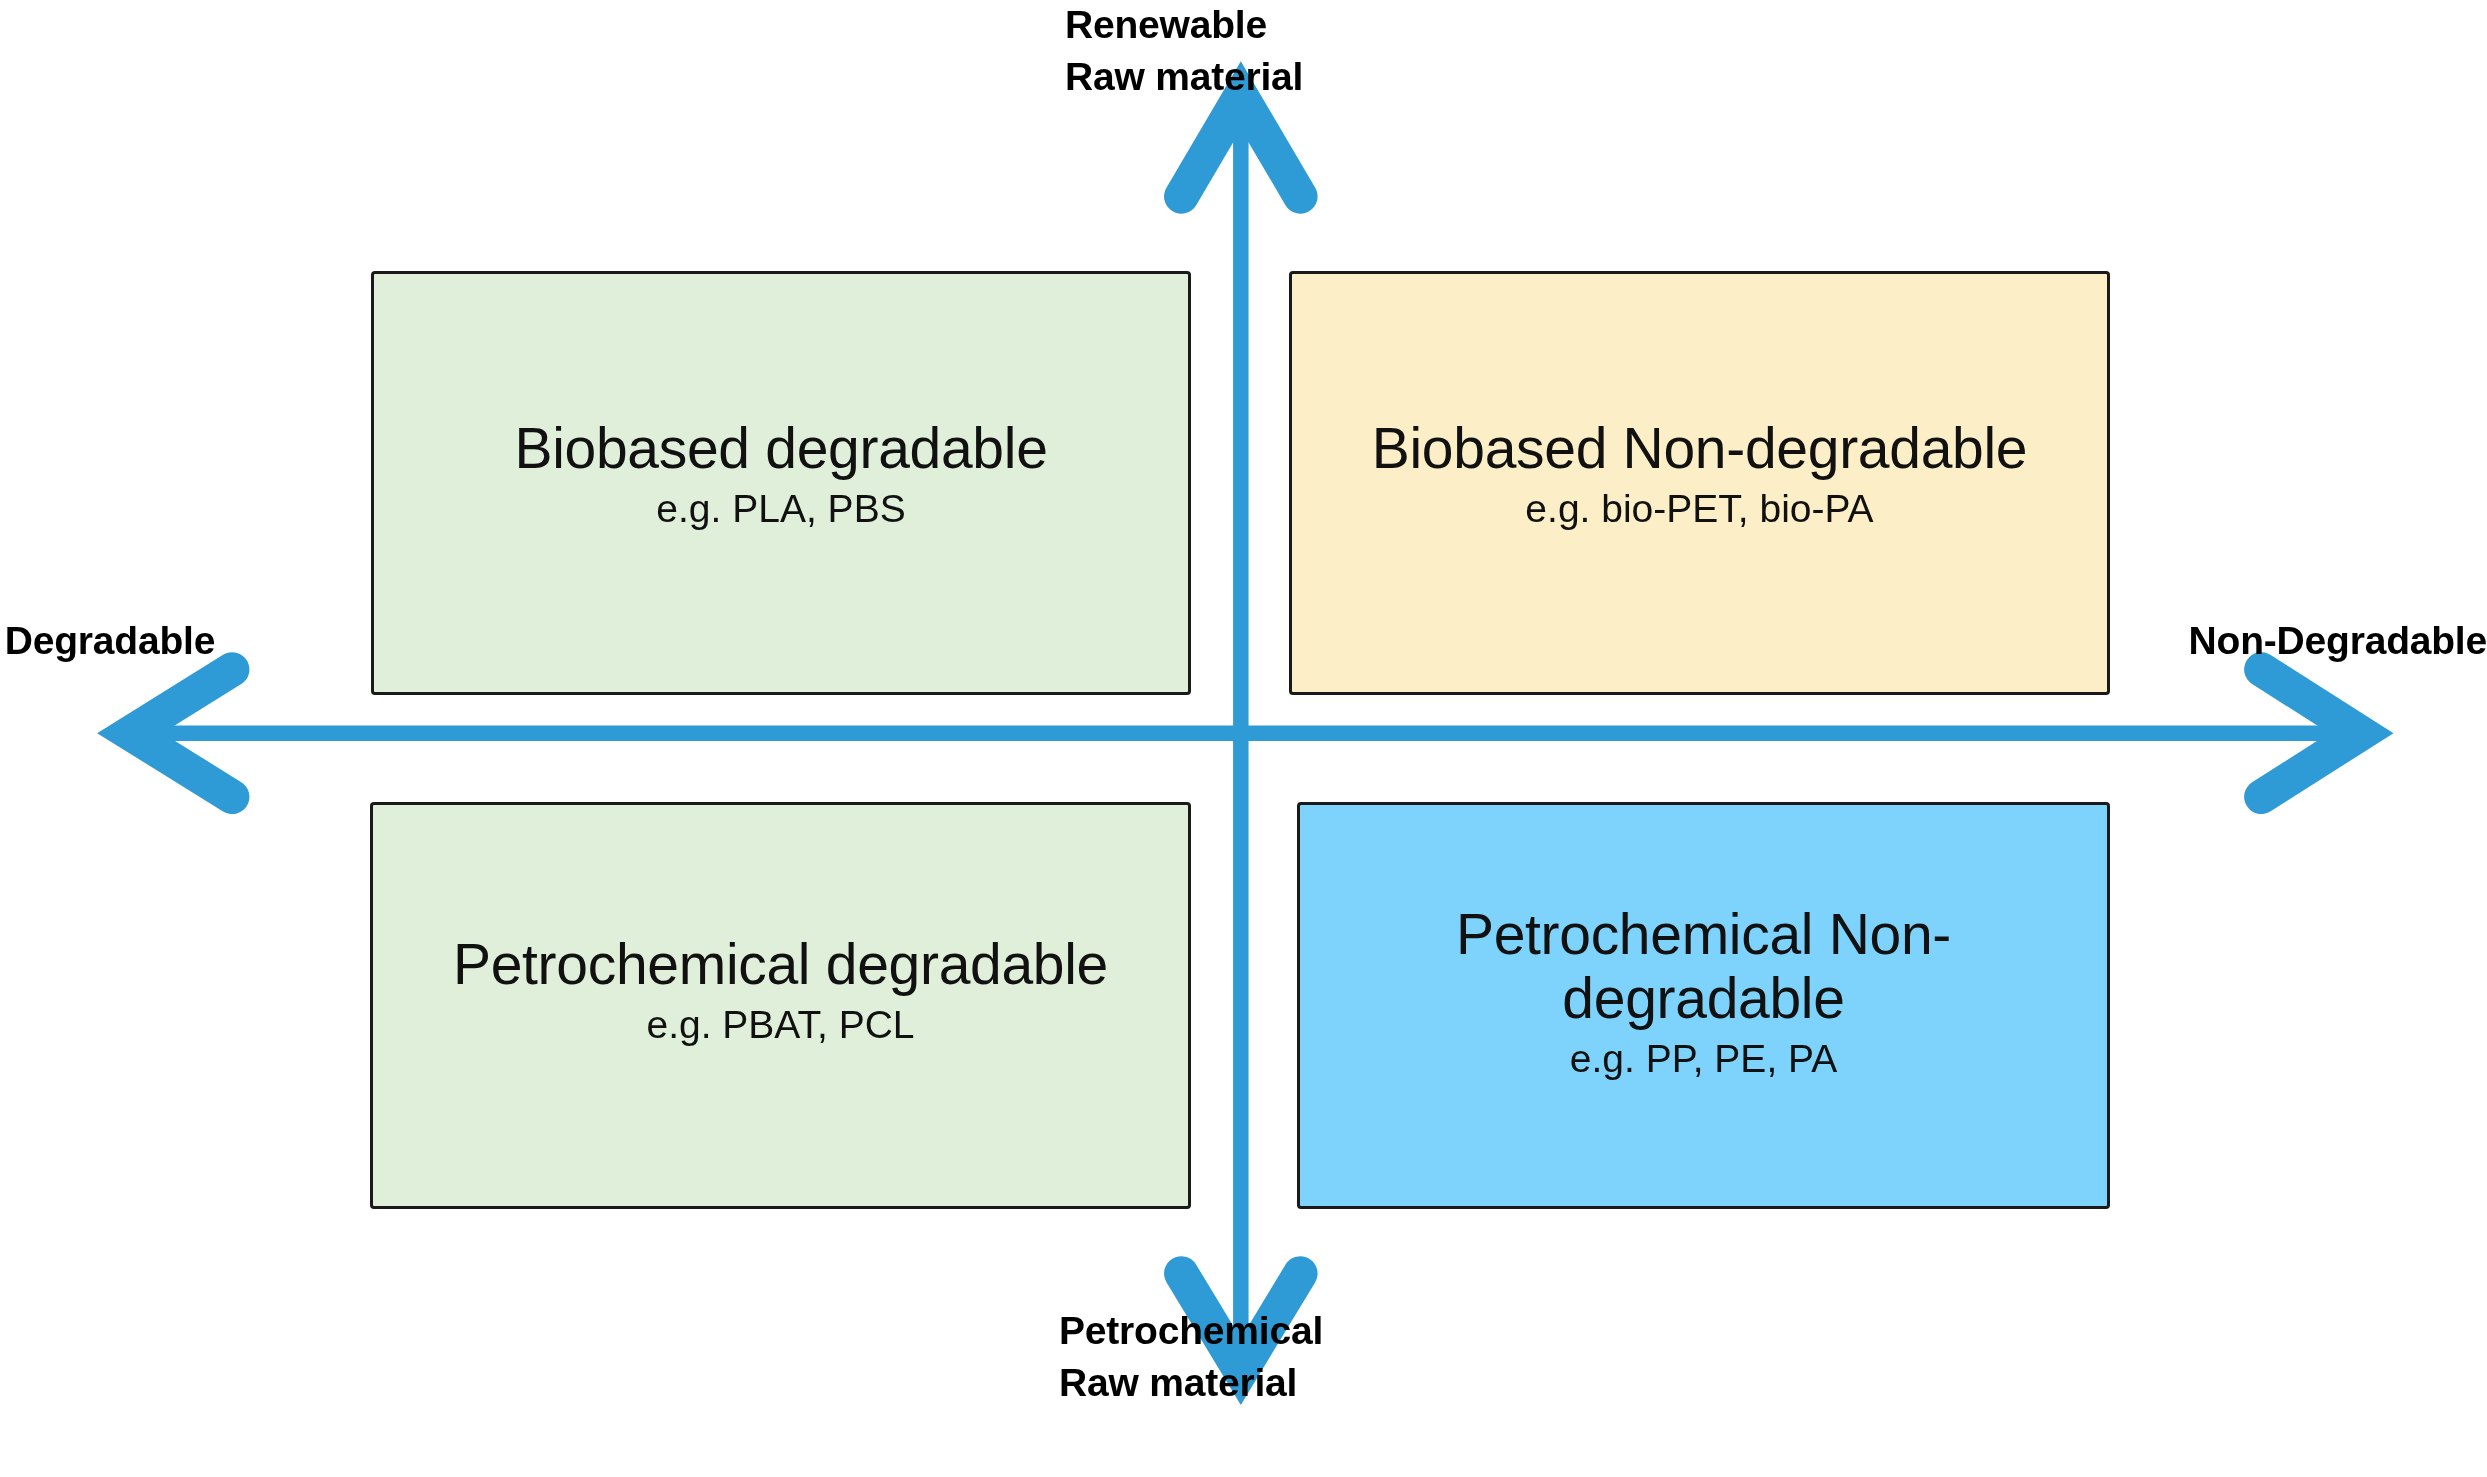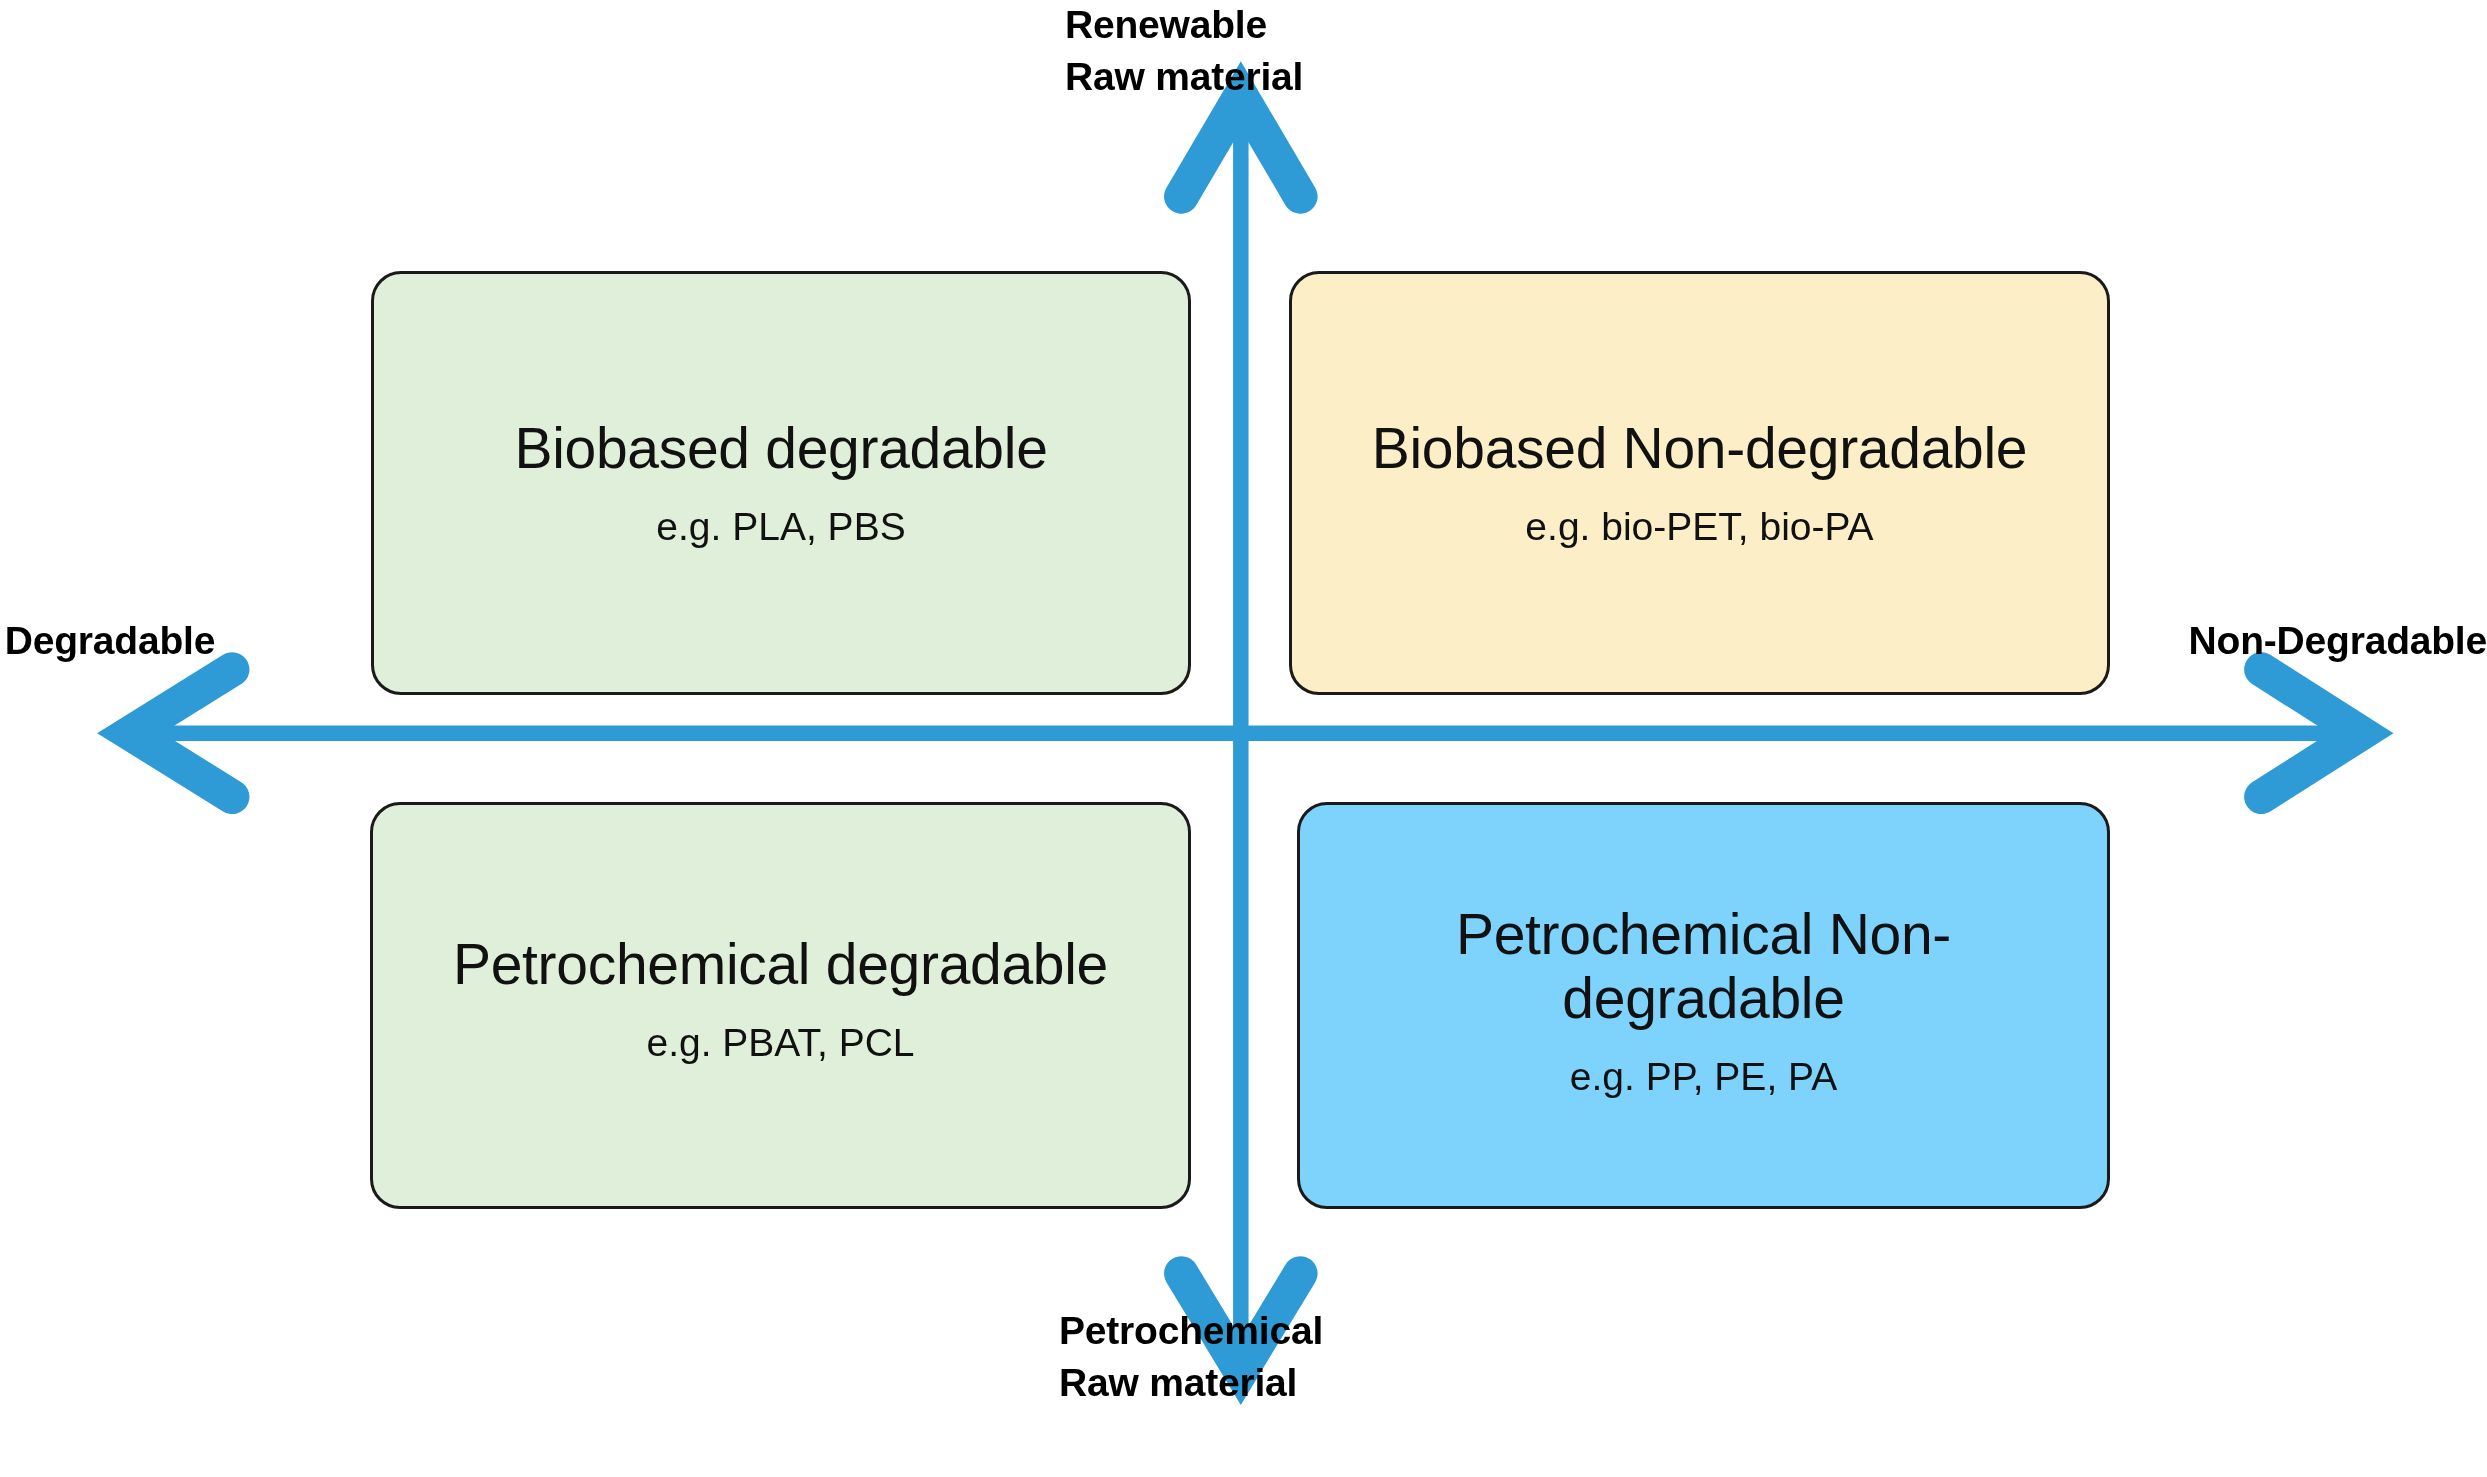--- a/index.html
+++ b/index.html
@@ -10,41 +10,41 @@
     background:#ffffff;
     overflow:hidden;
     font-family:"Liberation Sans", sans-serif;
   }
   #axes{position:absolute;left:0;top:0;width:2487px;height:1477px;}
 
   .qbox{
     position:absolute;
     box-sizing:border-box;
     border:3px solid #1a1a1a;
-    border-radius:30px;
+    border-radius:4px;
     display:flex;
     flex-direction:column;
     align-items:center;
     justify-content:center;
     text-align:center;
     color:#111111;
     padding:0 24px;
   }
   .qbox .title{
     font-size:57px;
     line-height:1.12;
     font-weight:400;
     letter-spacing:-0.3px;
     white-space:pre-line;
   }
   .qbox .sub{
     font-size:39px;
     line-height:1.15;
     font-weight:400;
-    margin-top:24px;
+    margin-top:6px;
   }
 
   
   #box-tl{left:371px;  top:271px;  width:820px; height:424px;}
   #box-tr{left:1289px; top:271px;  width:821px; height:424px;}
   #box-bl{left:370px;  top:802px; width:821px; height:407px;}
   #box-br{left:1297px; top:802px; width:813px; height:407px;}
 
   
   #box-tl{justify-content:flex-start; padding-top:143px;}

